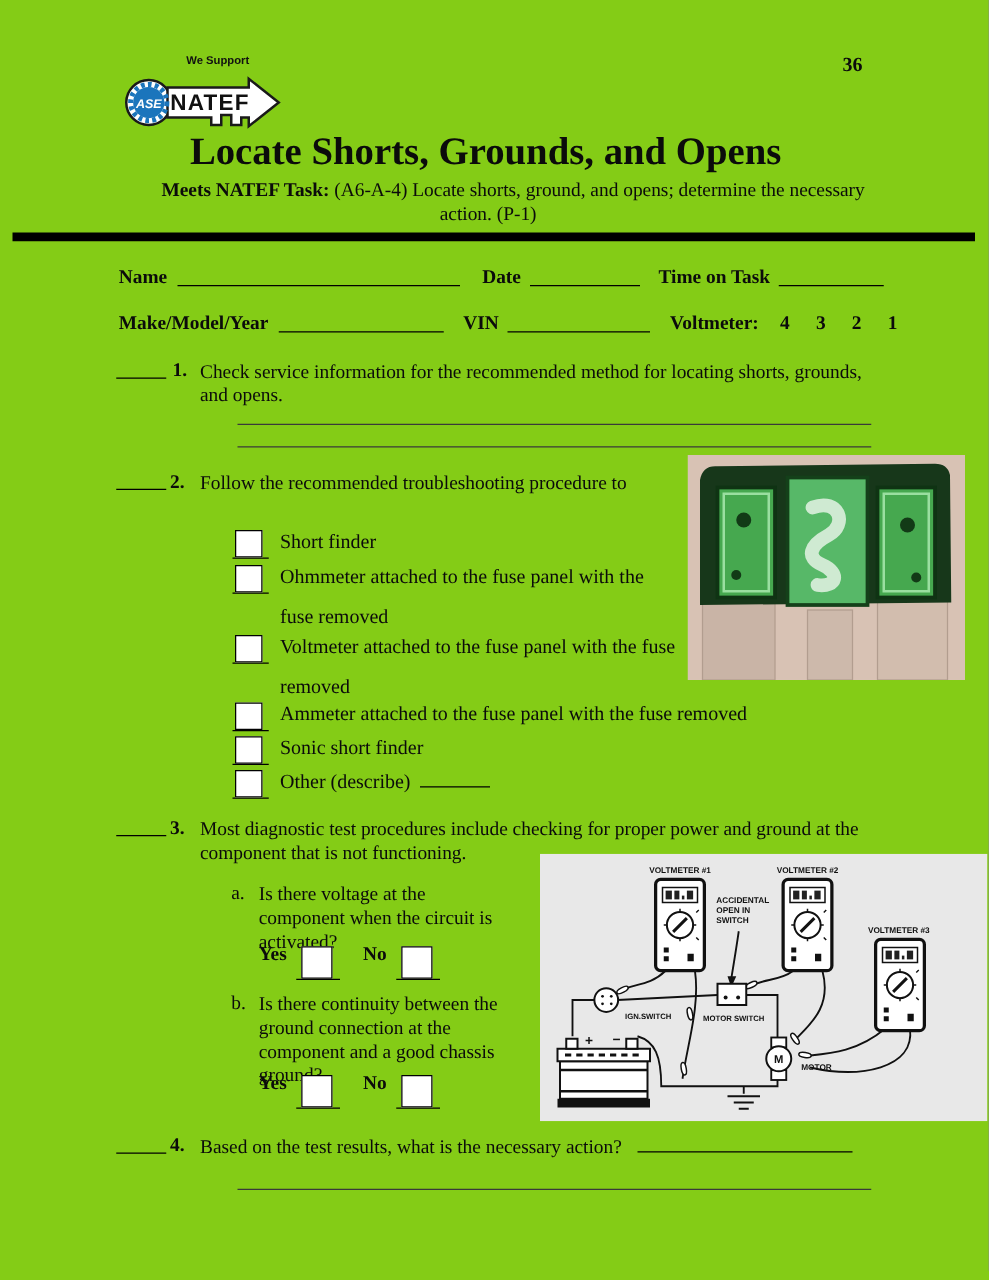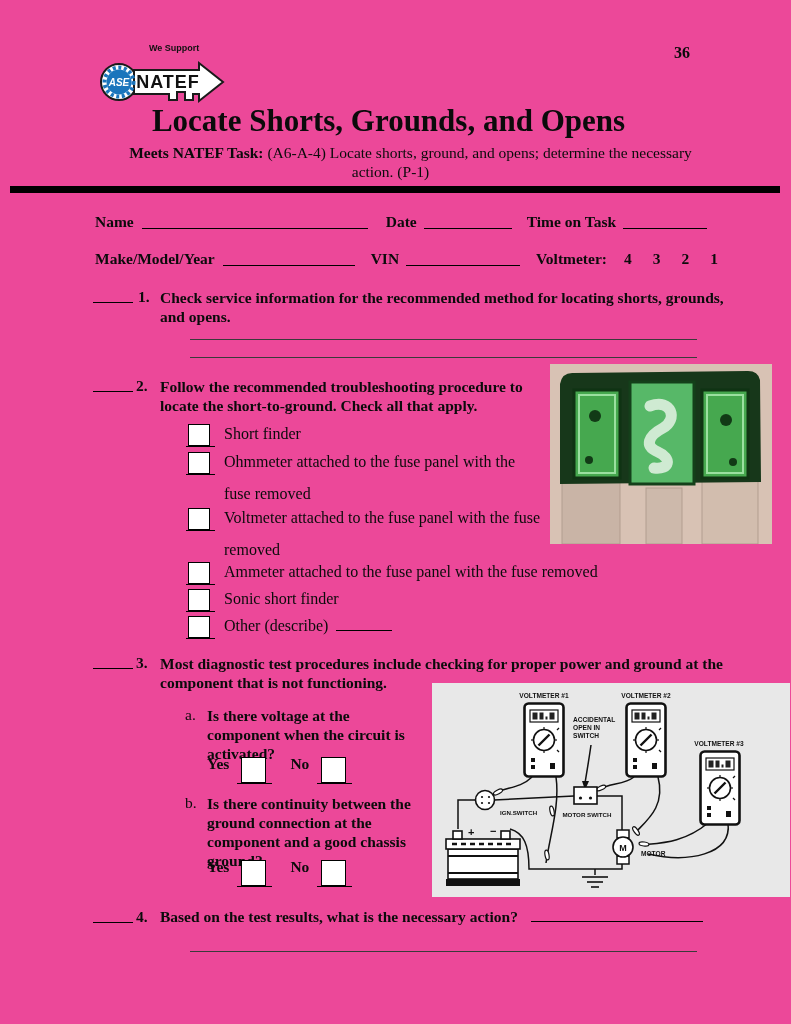--- a/index.html
+++ b/index.html
@@ -1,31 +1,31 @@
 <!DOCTYPE html>
 <html><head>
 <meta charset="utf-8">
 <style>
   html,body{margin:0;padding:0;background:#888;}
-  .page{position:relative;width:791px;height:1024px;background:#ec4899;
+  .page{position:relative;width:791px;height:1024px;background:#84cc16;
         font-family:"Liberation Serif",serif;color:#0b0b0b;overflow:hidden;}
   .abs{position:absolute;}
   .b{font-weight:bold;margin-left:40px;}
   .ln{display:block;line-height:19px;white-space:nowrap;}
   .title{left:0;right:14px;top:103px;text-align:center;font-size:31px;font-weight:bold;}
   .sub1{left:0;right:10px;top:144px;text-align:center;font-size:15.5px;}
   .sub2{left:0;right:10px;top:163px;text-align:center;font-size:15.5px;}
   .thickrule{left:10px;top:186px;width:770px;height:7px;background:#000;}
   .pagenum{left:674px;top:44px;font-size:16px;font-weight:bold;}
   .ul{display:inline-block;border-bottom:1.5px solid #000;height:13px;vertical-align:baseline;}
   .formrow{display:flex;align-items:center;font-size:15.5px;font-weight:bold;white-space:nowrap;}
   .ansline{position:absolute;border-bottom:1.2px solid #3a3a3a;height:0;}
   .blank{position:absolute;width:40px;border-bottom:1.6px solid #000;height:13px;}
   .itemnum{position:absolute;font-weight:bold;font-size:15.5px;}
-  .itemtext{position:absolute;font-size:15.5px;font-weight:bold;}
+  .itemtext{position:absolute;font-size:15.5px;}
   .cbrow{position:absolute;display:flex;align-items:flex-start;font-size:16px;}
   .cbwrap{display:inline-block;border-bottom:1.5px solid #000;padding:3px 5px 0 2px;margin-right:9px;}
   .cbox{display:block;width:20px;height:20px;border:1.6px solid #000;background:#fff;}
   .optlabel .l1{line-height:25px;}
   .optlabel .l2{display:block;line-height:19px;margin-top:10px;white-space:nowrap;}
   .yn{position:absolute;display:flex;align-items:flex-start;font-size:15.5px;font-weight:bold;}
   .ynwrap{display:inline-block;border-bottom:1.6px solid #000;padding:2px 6px 0 4px;margin:0 18px 0 8px;}
   .ynbox{display:block;width:23px;height:24px;border:1.7px solid #000;background:#fff;}
   .subletter{position:absolute;font-size:15.5px;}
   svg text{font-family:"Liberation Sans",sans-serif;}
@@ -82,21 +82,20 @@
     <span class="ln">Check service information for the recommended method for locating shorts, grounds,</span>
     <span class="ln">and opens.</span>
   </div>
   <div class="ansline" style="left:190px;top:339px;width:507px"></div>
   <div class="ansline" style="left:190px;top:357px;width:507px"></div>
 
   <div class="blank" style="left:93px;top:378px"></div>
   <div class="itemnum" style="left:136px;top:377px">2.</div>
   <div class="itemtext" style="left:160px;top:377px">
     <span class="ln">Follow the recommended troubleshooting procedure to</span>
-    <span class="ln">locate the short-to-ground.  Check all that apply.</span>
   </div>
 
   <div class="cbrow" style="left:186px;top:421px">
     <span class="cbwrap">
         <span class="cbox"></span>
       </span>
     <span class="optlabel"><span class="l1">Short finder</span><span class="l2"></span></span>
   </div>
   <div class="cbrow" style="left:186px;top:449px">
     <span class="cbwrap">

